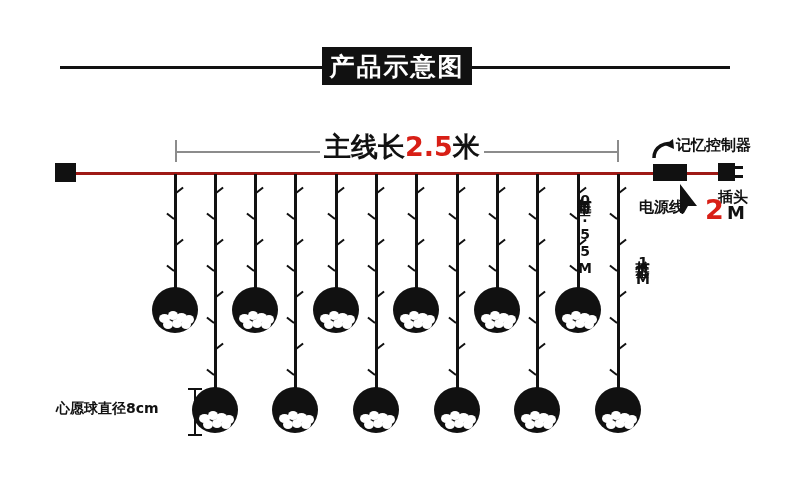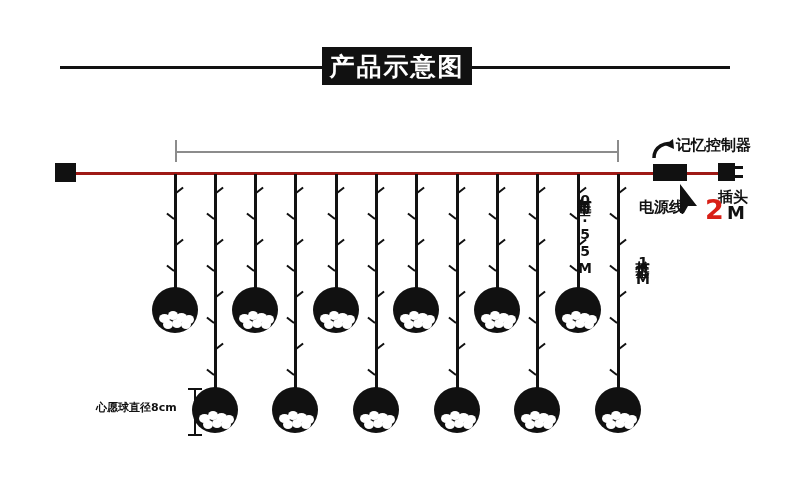--- a/index.html
+++ b/index.html
@@ -280,41 +280,43 @@
     width: 14px;
     height: 2px;
     background: #111111;
   }
   .dim-diam .cap.top { top: 0; }
   .dim-diam .cap.bot { bottom: 0; }
   .diam-label {
     position: absolute;
     left: 56px;
     top: 400px;
-    font-size: 11px;
+    font-size: 14px;
     font-weight: bold;
     color: #111111;
     white-space: nowrap;
-    margin-left: 40px;
   }
 </style>
 </head>
 <body>
 
 <div id="stage">
 
   <div class="header-rule"></div>
   <div class="title-box">
     <span class="title-text">产品示意图</span>
   </div>
 
   <div class="dim-main">
     <div class="bar"></div>
     <div class="tick left"></div>
     <div class="tick right"></div>
+  </div>
+  <div class="dim-main-label">
+    <span>主线长</span><span class="accent-red">2.5</span><span>米</span>
   </div>
 
   <div class="main-wire"></div>
 
   <div class="tail-plug"></div>
 
   <div id="strands-layer">
       <div class="strand" style="left: 175px; top: 174px;">
         <div class="wire" style="height: 136px;"></div>
         <div class="twig r" style="top: 18px;"></div>

